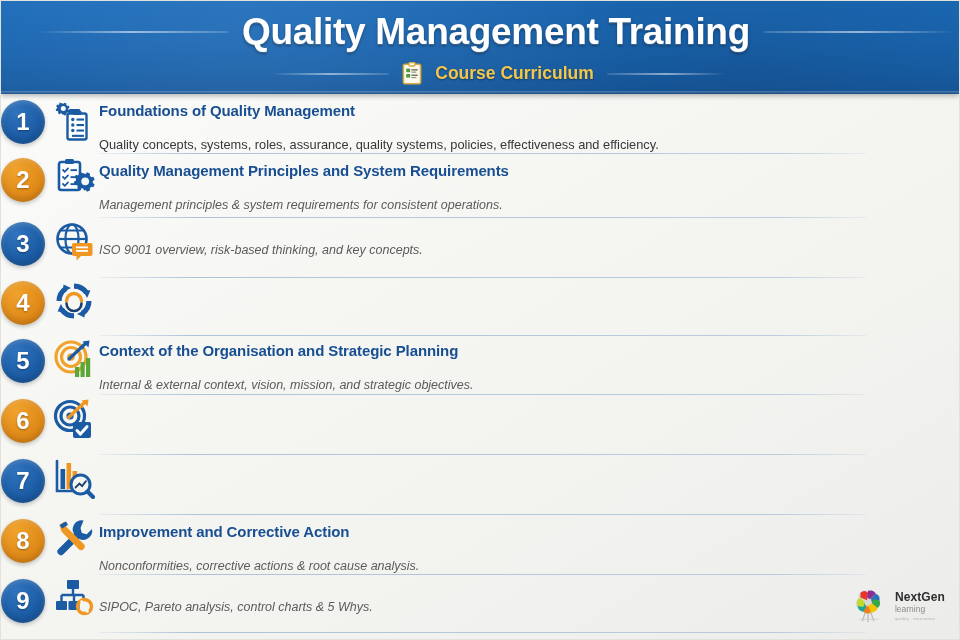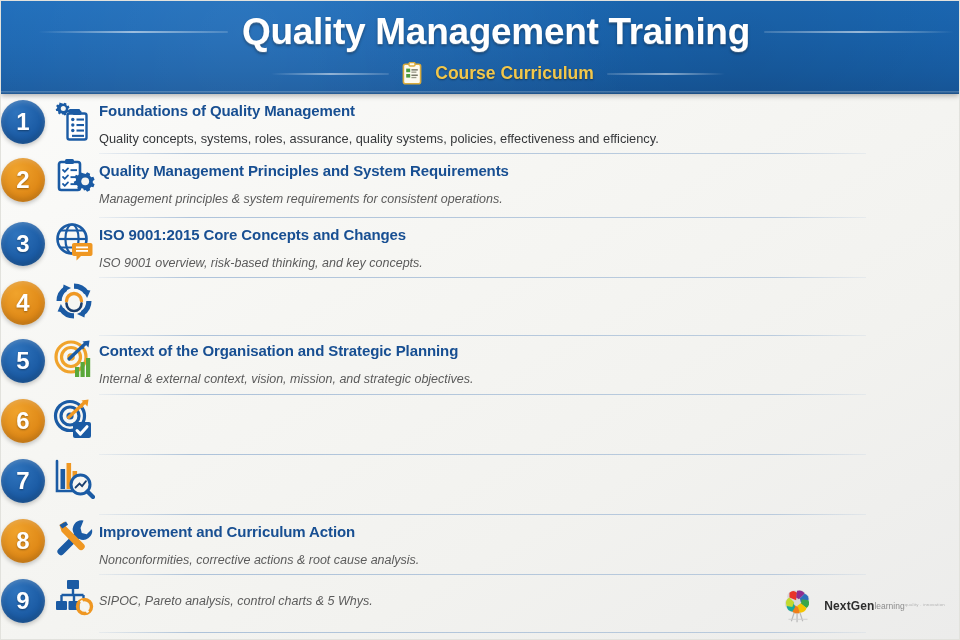--- a/index.html
+++ b/index.html
@@ -93,31 +93,31 @@
     position:absolute;left:52px;top:1px;
     width:42px;height:42px;display:block;
   }
   .texts{padding-top:1px;}
   .row-title{
     color:#184f92;font-size:15px;font-weight:bold;line-height:19px;
     letter-spacing:-.1px;white-space:nowrap;
   }
   .row-desc{
     color:#5b5b5b;font-size:12.5px;line-height:18px;font-style:italic;
-    white-space:nowrap;margin-top:10px;
+    white-space:nowrap;margin-top:16px;
   }
   .row.first .row-desc{color:#35373a;font-style:normal;font-size:12.8px;}
 
   
   .logo{
     position:absolute;right:14px;bottom:14px;
     display:flex;align-items:center;gap:7px;
   }
   .logo-mark{width:38px;height:38px;display:block;}
-  .logo-txt{display:flex;line-height:1;}
+  .logo-txt{display:flex;flex-direction:column;line-height:1;}
   .logo-name{font-size:12px;font-weight:bold;color:#2d2d2d;letter-spacing:.1px;}
   .logo-sub{font-size:8.5px;color:#8c8c8c;margin-top:2px;}
   .logo-tag{font-size:4.4px;color:#b4b4b4;margin-top:3px;letter-spacing:.2px;}
 </style>
 </head>
 <body>
 
 <div class="poster">
 
   <div class="header">
@@ -202,21 +202,20 @@
         <svg class="icon-slot" style="top:4px" viewBox="0 0 42 42">
           <circle cx="19" cy="18" r="14.5" fill="none" stroke="#1b5ba4" stroke-width="2.6"></circle>
           <ellipse cx="19" cy="18" rx="6.6" ry="14.5" fill="none" stroke="#1b5ba4" stroke-width="2.2"></ellipse>
           <line x1="4.5" y1="18" x2="33.5" y2="18" stroke="#1b5ba4" stroke-width="2.2"></line>
           <path d="M7.3 9.5h23.4M7.3 26.5h23.4" stroke="#1b5ba4" stroke-width="2"></path>
           <path d="M21 22h16.5c1.2 0 2 .8 2 2v9c0 1.2-.8 2-2 2H28l-4.5 4.5V35h-2.5c-1.2 0-2-.8-2-2v-9c0-1.2.8-2 2-2z" fill="#ef9722"></path>
           <rect x="23" y="25.5" width="12" height="1.8" fill="#fff"></rect>
           <rect x="23" y="29" width="12" height="1.8" fill="#fff"></rect>
         </svg>
         <div class="texts" style="padding-top:3px">
-          <div class="row-title">ISO 9001:2015 Core Concepts and Changes</div>
           <div class="row-desc">ISO 9001 overview, risk-based thinking, and key concepts.</div>
         </div>
       </div>
       <div class="divider"></div>
     </div>
 
     <div class="row-wrap">
       <div class="row" style="height:54px;padding-top:4px">
         <div class="badge orange" style="top:4px">4</div>
         <svg class="icon-slot" style="top:3px" viewBox="0 0 42 42">
@@ -296,21 +295,21 @@
 
     <div class="row-wrap">
       <div class="row" style="height:55px;padding-top:5px">
         <div class="badge orange" style="top:5px">8</div>
         <svg class="icon-slot" style="top:3px" viewBox="0 0 42 42">
           <path d="M30.5 3.5a9 9 0 0 0-9.6 13.2L5.5 32a3.6 3.6 0 1 0 5.1 5.1l15.3-15.4A9 9 0 0 0 39 12l-5.3 5.3-4.9-1.3-1.3-4.9z" fill="#1b5ba4"></path>
           <path d="M11.5 4.5l-5 3.5 2 6.5 17 17.5a3.6 3.6 0 0 0 5.2-5L13 9.5z" fill="#ef9722"></path>
           <path d="M6.5 8l6.5-3.5 2 3.2-5.7 3.9z" fill="#1b5ba4"></path>
         </svg>
         <div class="texts" style="padding-top:3px">
-          <div class="row-title">Improvement and Curriculum Action</div>
+          <div class="row-title">Improvement and Corrective Action</div>
           <div class="row-desc">Nonconformities, corrective actions &amp; root cause analysis.</div>
         </div>
       </div>
       <div class="divider"></div>
     </div>
 
     <div class="row-wrap">
       <div class="row" style="height:53px;padding-top:5px">
         <div class="badge blue" style="top:5px">9</div>
         <svg class="icon-slot" style="top:3px" viewBox="0 0 42 42">

